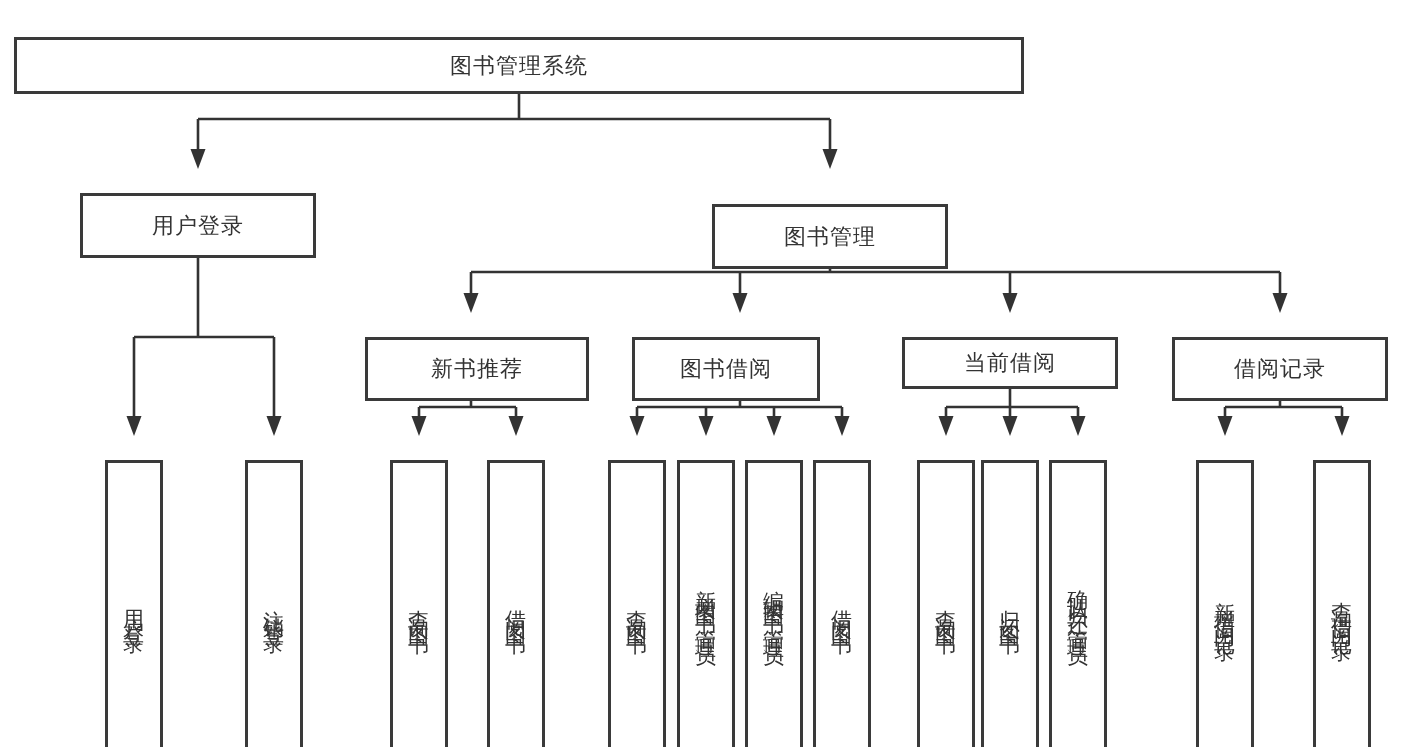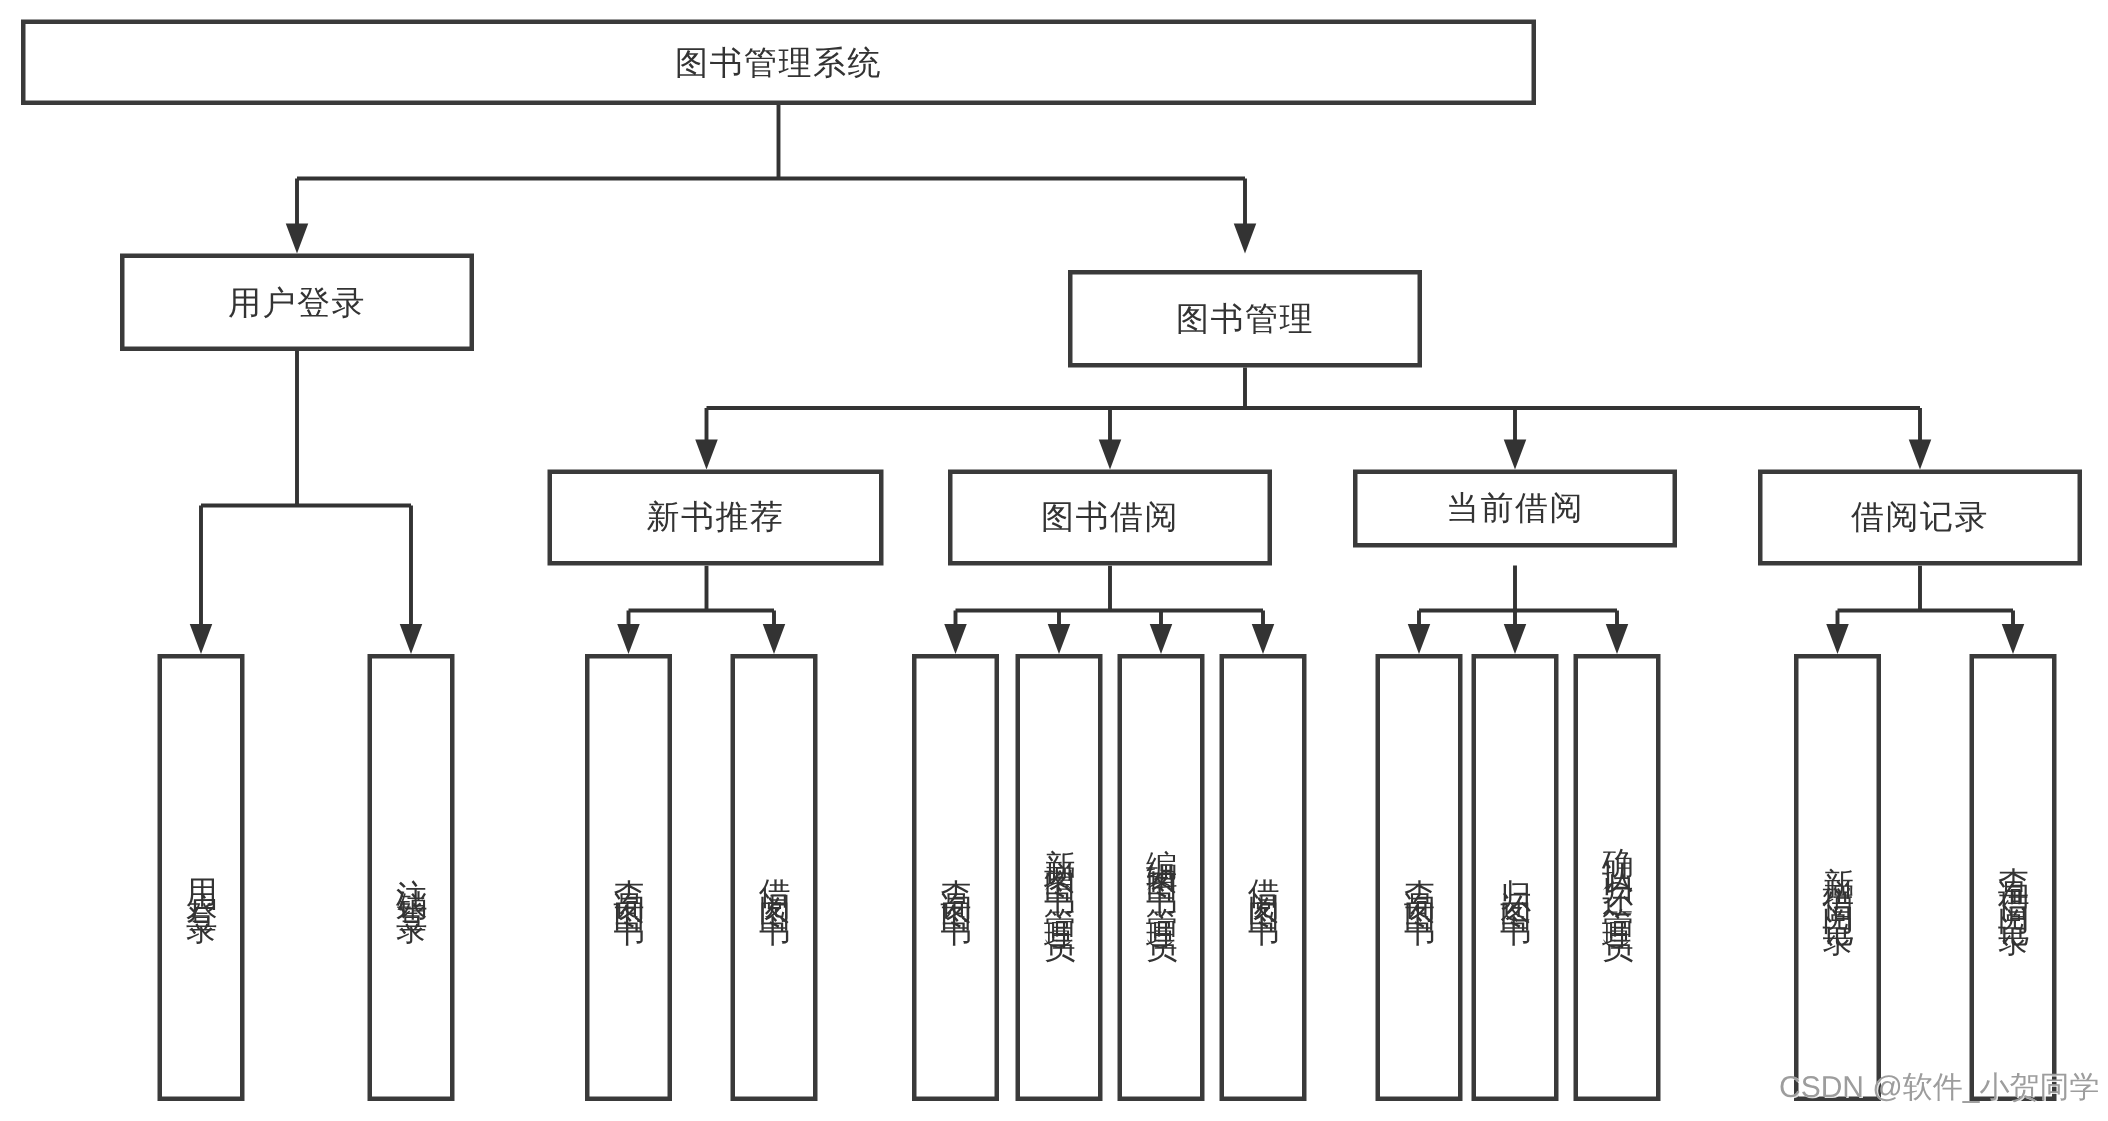--- a/index.html
+++ b/index.html
@@ -35,20 +35,21 @@
   .node {
     position: absolute;
     box-sizing: border-box;
     background: #ffffff;
     border: 3px solid #3a3a3a;
     display: flex;
     align-items: center;
     justify-content: center;
     color: #333333;
     z-index: 2;
+    margin-top: 24px;
   }
   .hbox {
     font-size: 22px;
     letter-spacing: 1px;
   }
   .vbox {
     top: 436px;
     width: 58px;
     height: 298px;
   }
@@ -116,21 +117,21 @@
   <div class="node hbox" style="left:80px; top:169px; width:236px; height:65px;">
     <span>用户登录</span>
   </div>
   <div class="node hbox" style="left:712px; top:180px; width:236px; height:65px;">
     <span>图书管理</span>
   </div>
 
   <div class="node hbox" style="left:365px; top:313px; width:224px; height:64px;justify-content:center;">
     <span>新书推荐</span>
   </div>
-  <div class="node hbox" style="left:632px; top:313px; width:216px; height:64px;">
+  <div class="node hbox" style="left:632px; top:313px; width:188px; height:64px;">
     <span>图书借阅</span>
   </div>
   <div class="node hbox" style="left:902px; top:313px; width:216px; height:52px;">
     <span>当前借阅</span>
   </div>
   <div class="node hbox" style="left:1172px; top:313px; width:216px; height:64px;">
     <span>借阅记录</span>
   </div>
 
   <div class="node vbox" style="left:105px;">
@@ -170,15 +171,14 @@
     <span class="vtext">确认归还（管理员）</span>
   </div>
 
   <div class="node vbox" style="left:1196px;">
     <span class="vtext">新增借阅记录</span>
   </div>
   <div class="node vbox" style="left:1313px;">
     <span class="vtext">查询借阅记录</span>
   </div>
 
-  <div class="watermark">CSDN @软件_小贺同学</div>
 
 </div>
 
 </body></html>

